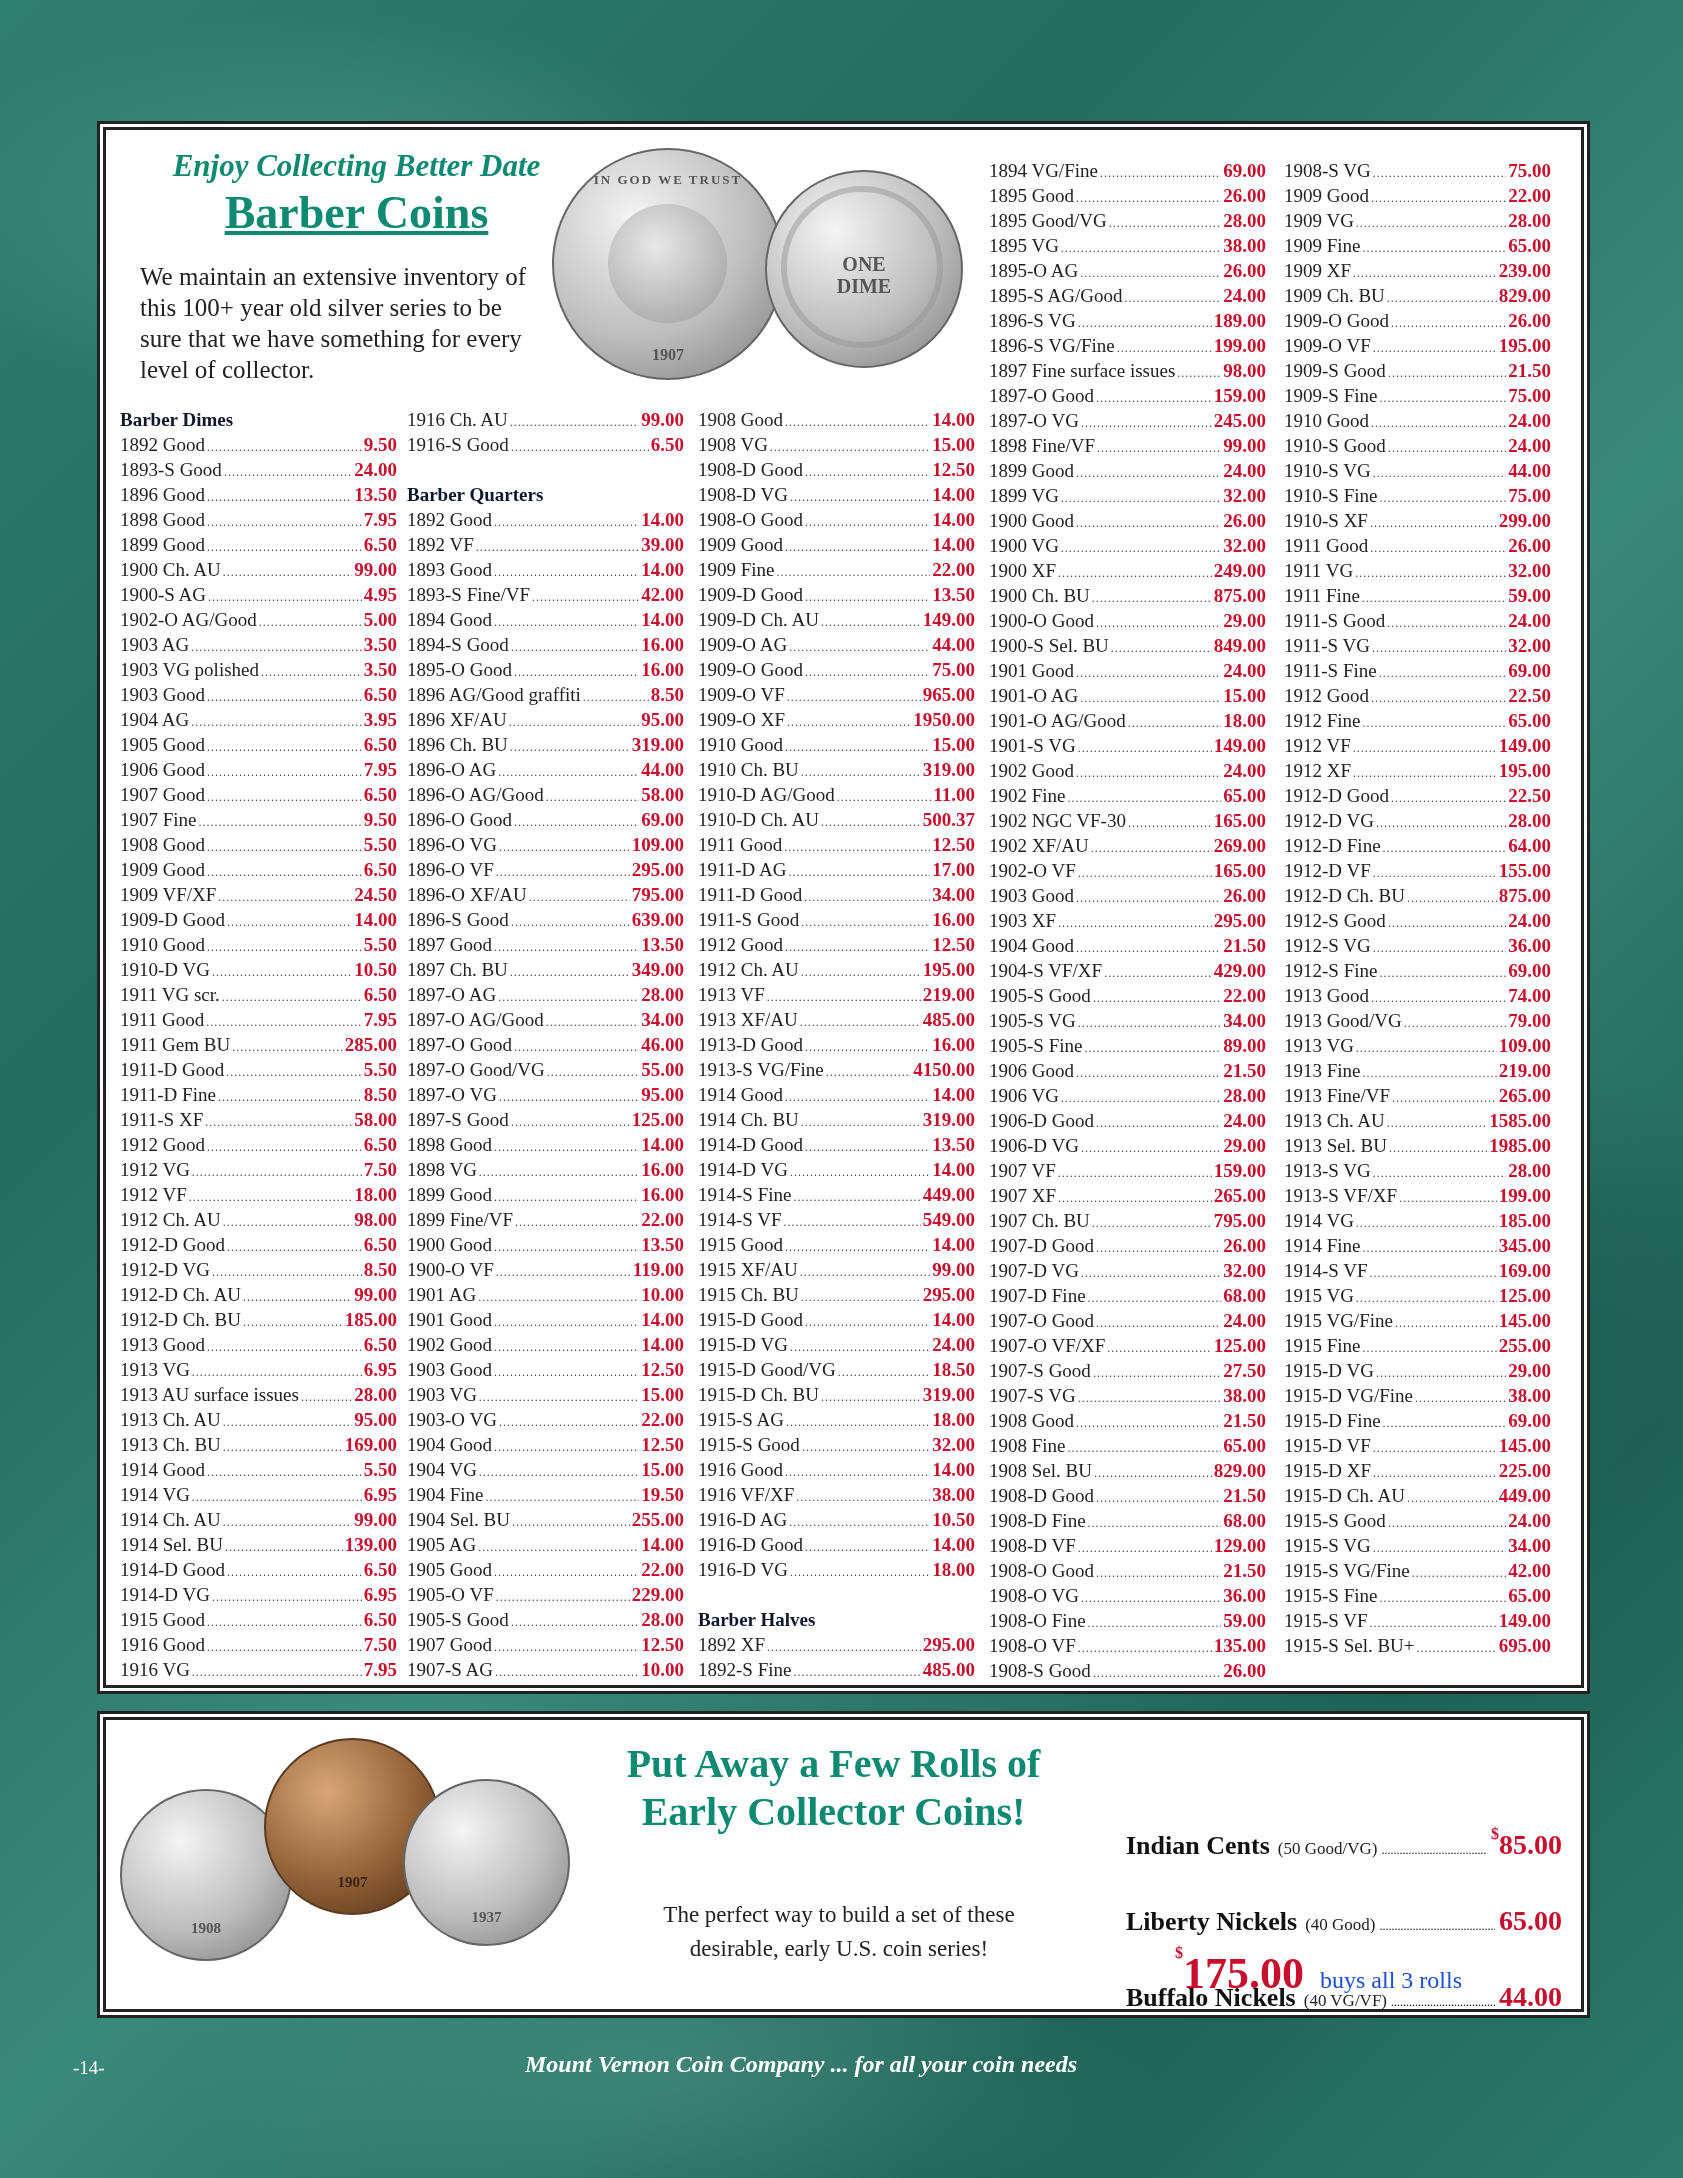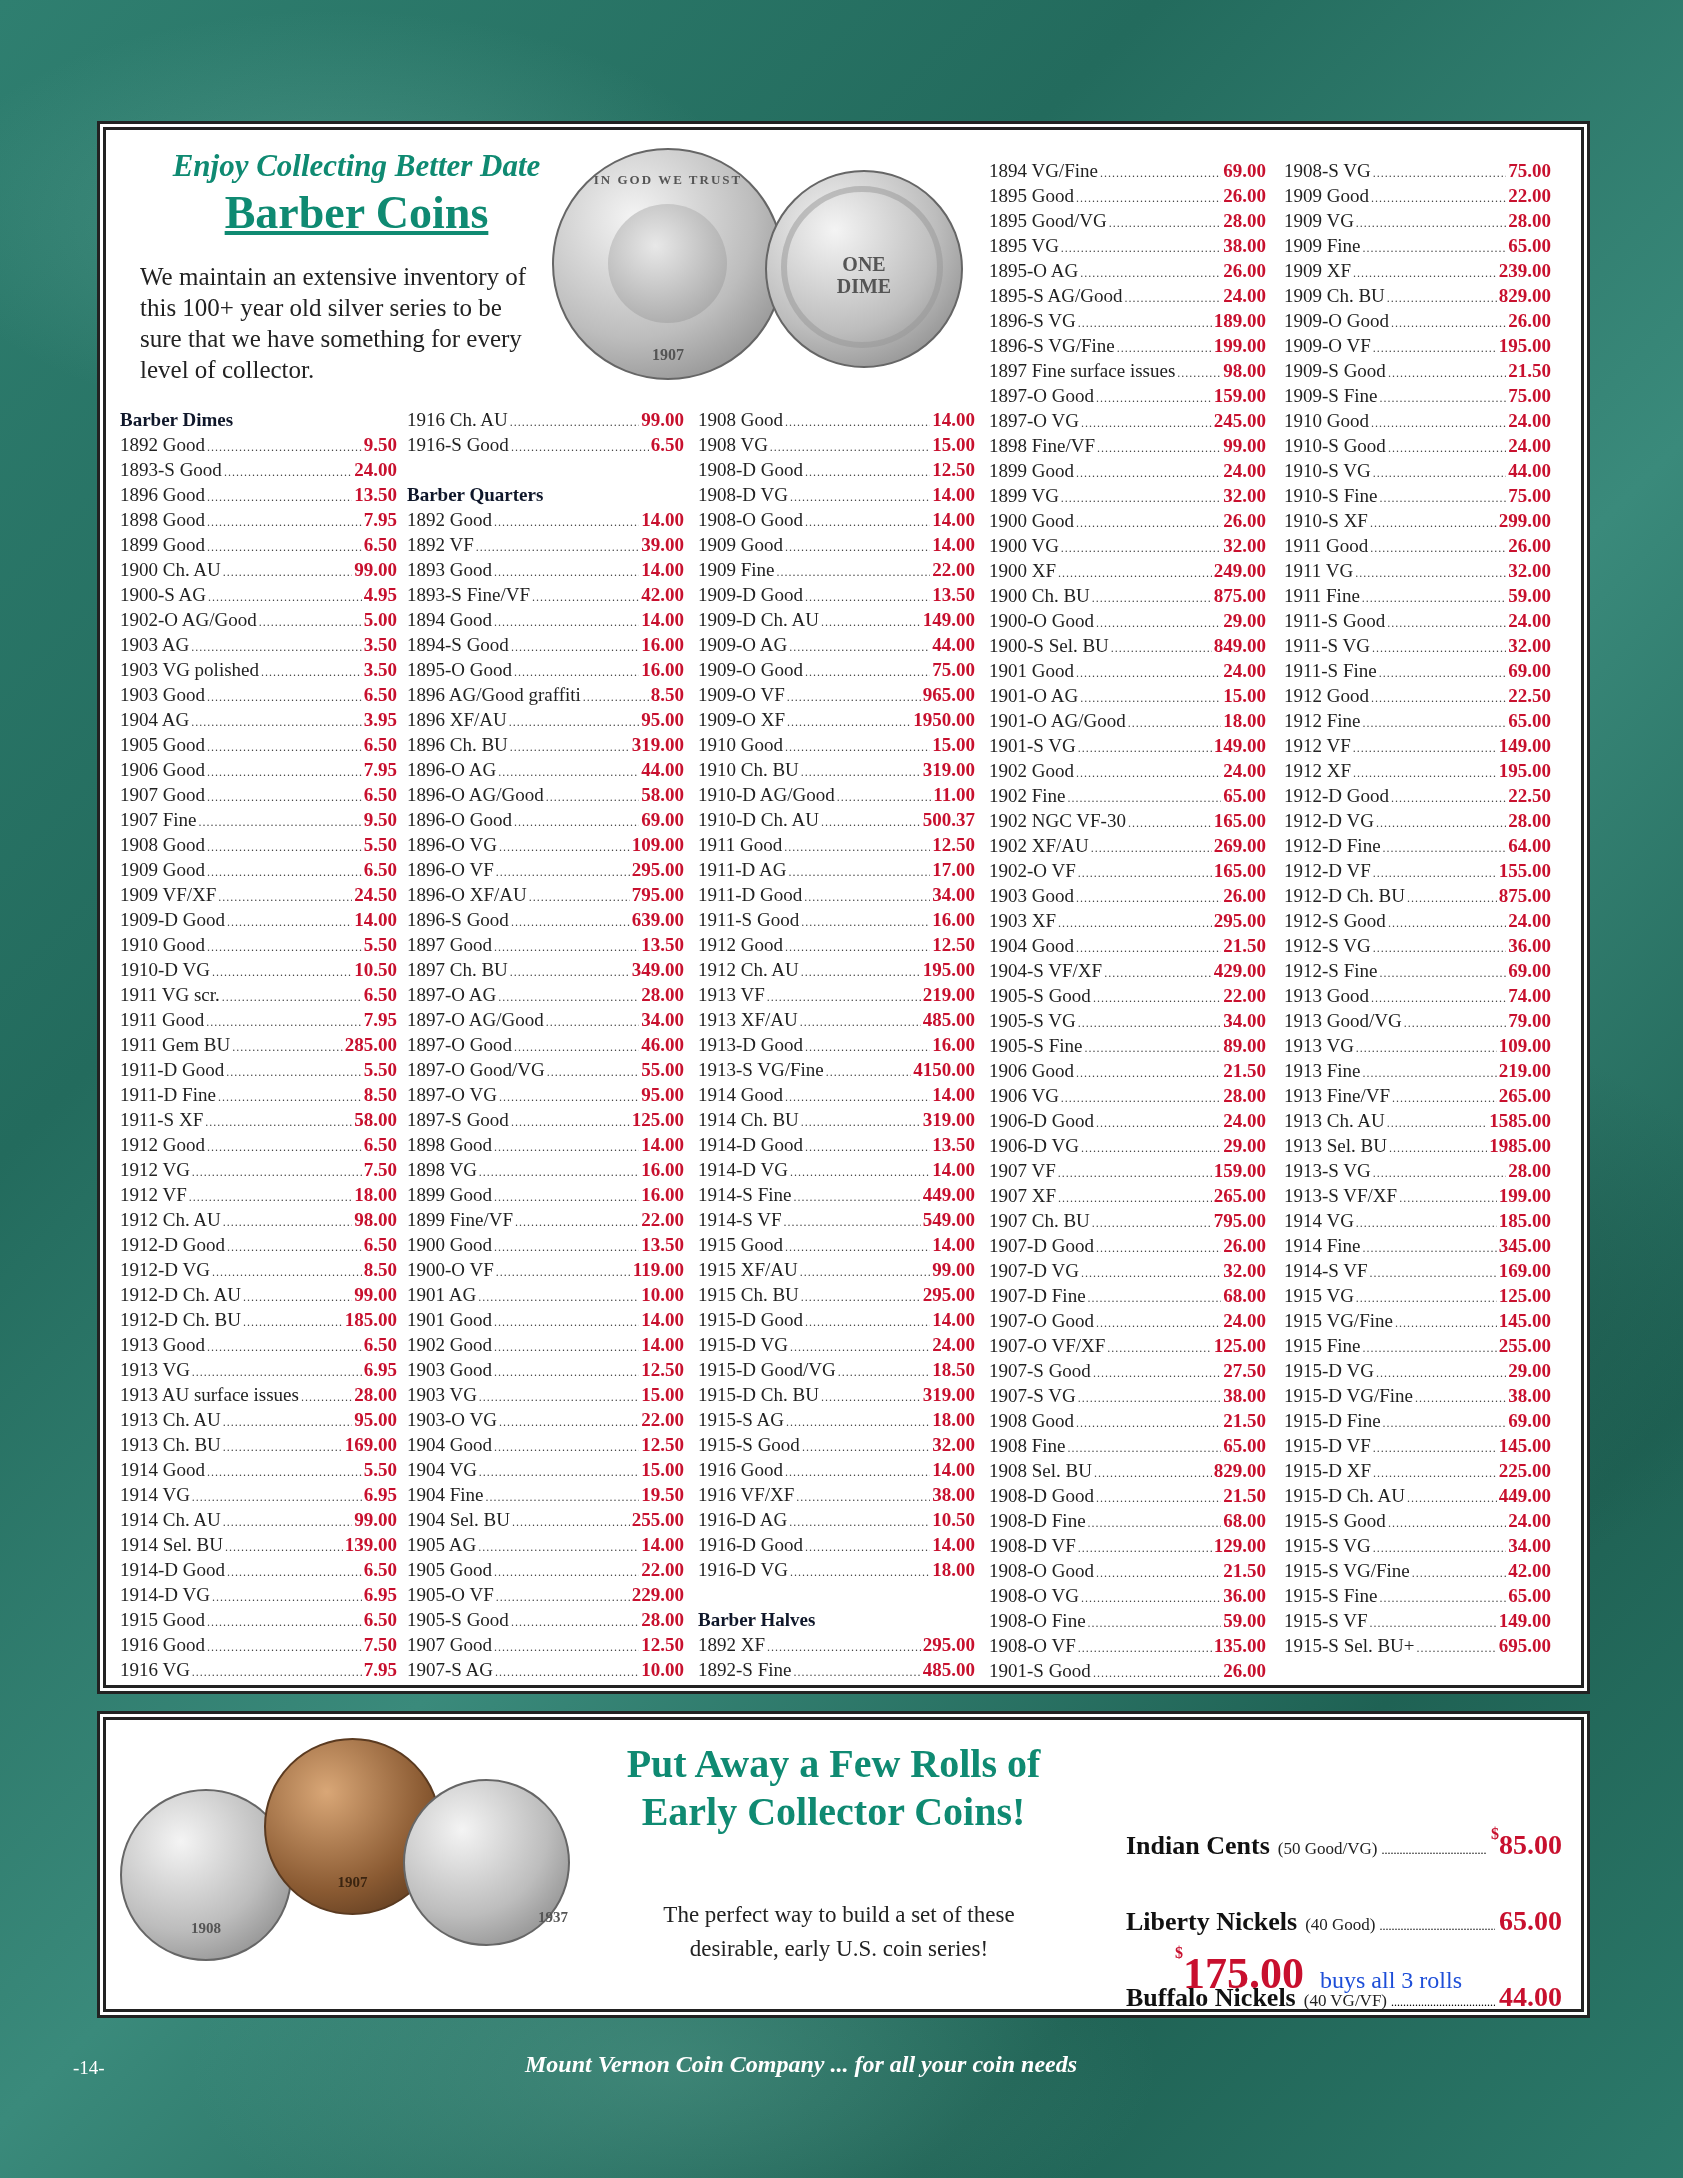--- a/index.html
+++ b/index.html
@@ -1123,21 +1123,21 @@
         <span class="lbl">1908-O Fine</span>
         <span class="dots"></span>
         <span class="price">59.00</span>
       </div>
       <div class="row">
         <span class="lbl">1908-O VF</span>
         <span class="dots"></span>
         <span class="price">135.00</span>
       </div>
       <div class="row">
-        <span class="lbl">1901-S Good</span>
+        <span class="lbl">1908-S Good</span>
         <span class="dots"></span>
         <span class="price">26.00</span>
       </div>
     </div>
   <div class="col" style="left:1178px; top:28px; width:267px;">
       <div class="row">
         <span class="lbl">1908-S VG</span>
         <span class="dots"></span>
         <span class="price">75.00</span>
       </div>
@@ -1440,21 +1440,21 @@
 </div>
 
 <div id="promo-panel" class="panel">
   <div class="coin" style="left:14px; top:69px; width:168px; height:168px;">
     <div class="coin-text" style="bottom:22px; font-size:15px;">1908</div>
   </div>
   <div class="coin" style="left:158px; top:18px; width:173px; height:173px; background:radial-gradient(circle at 35% 30%, #d9a777, #8a5a32 60%, #4a2e18 100%); border-color:#5a3a20;">
     <div class="coin-text" style="bottom:22px; font-size:15px; color:#3a2410;">1907</div>
   </div>
   <div class="coin" style="left:297px; top:59px; width:163px; height:163px;">
-    <div class="coin-text" style="bottom:18px; font-size:15px;text-align:right;">1937</div>
+    <div class="coin-text" style="bottom:18px; font-size:15px;">1937</div>
   </div>
 
   <div class="promo-title">
     <div>Put Away a Few Rolls of</div>
     <div>Early Collector Coins!</div>
   </div>
   <div class="promo-text">
     <div>The perfect way to build a set of these</div>
     <div>desirable, early U.S. coin series!</div>
   </div>

